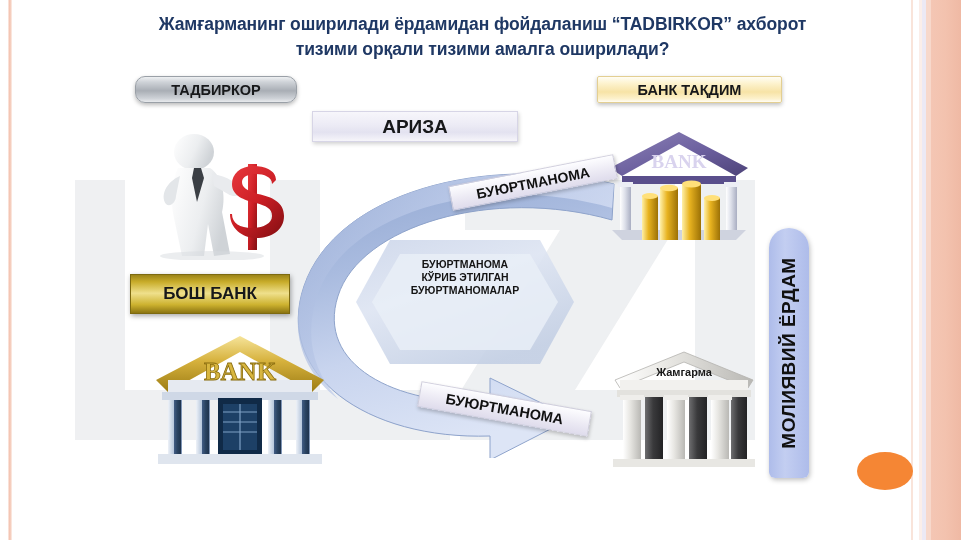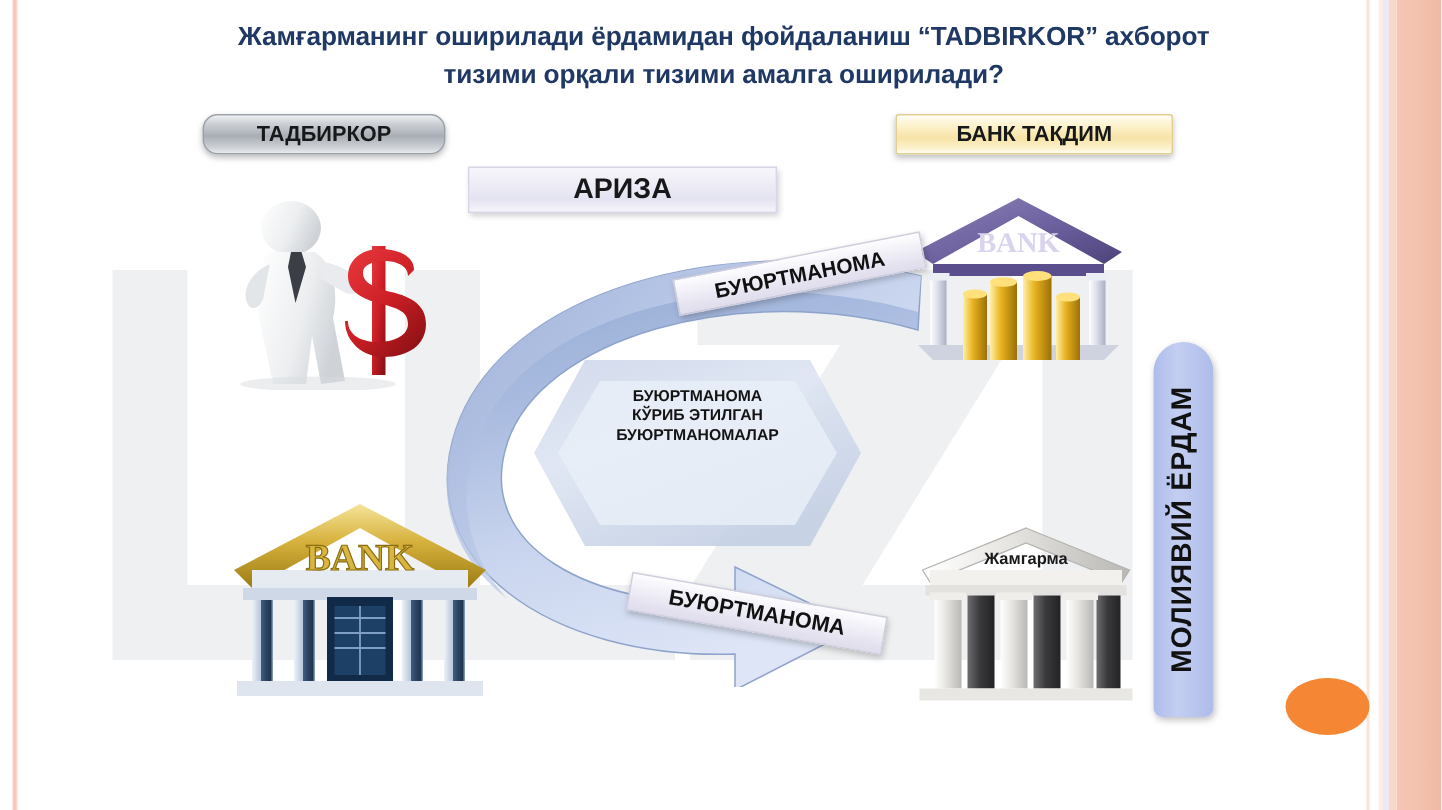--- a/index.html
+++ b/index.html
@@ -386,20 +386,21 @@
     <div>Жамғарманинг оширилади ёрдамидан фойдаланиш “TADBIRKOR” ахборот</div>
     <div>тизими орқали тизими амалга оширилади?</div>
   </div>
 
   <div class="plate plate-tadbirkor">ТАДБИРКОР</div>
 
   <div class="plate plate-bankfiliali">БАНК ТАҚДИМ</div>
 
   <div class="plate plate-ariza">АРИЗА</div>
 
+  <div class="plate plate-boshbank">БОШ БАНК</div>
 
   <div class="banner-ribbon banner-top">БУЮРТМАНОМА</div>
 
   <div class="banner-ribbon banner-bottom">БУЮРТМАНОМА</div>
 
   <div class="vertical-label">
     <span>МОЛИЯВИЙ  ЁРДАМ</span>
   </div>
 
   <div class="center-text">

